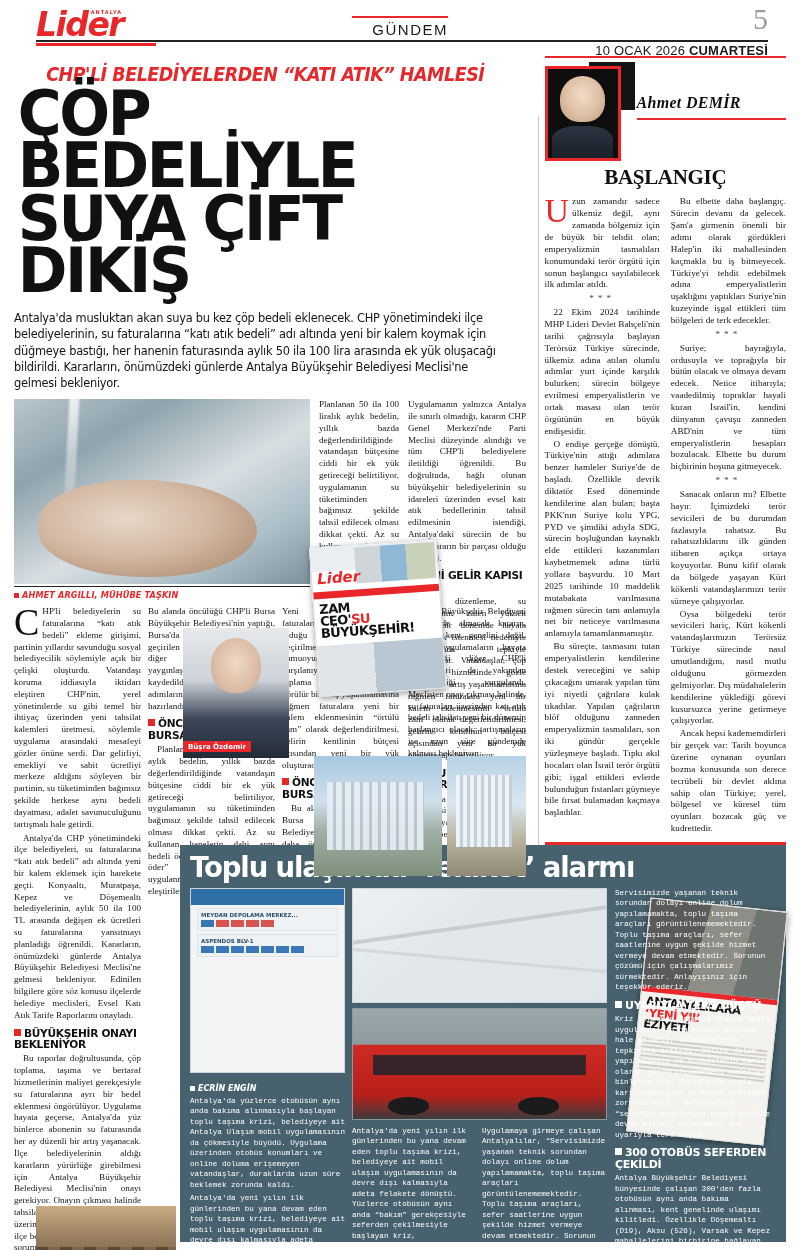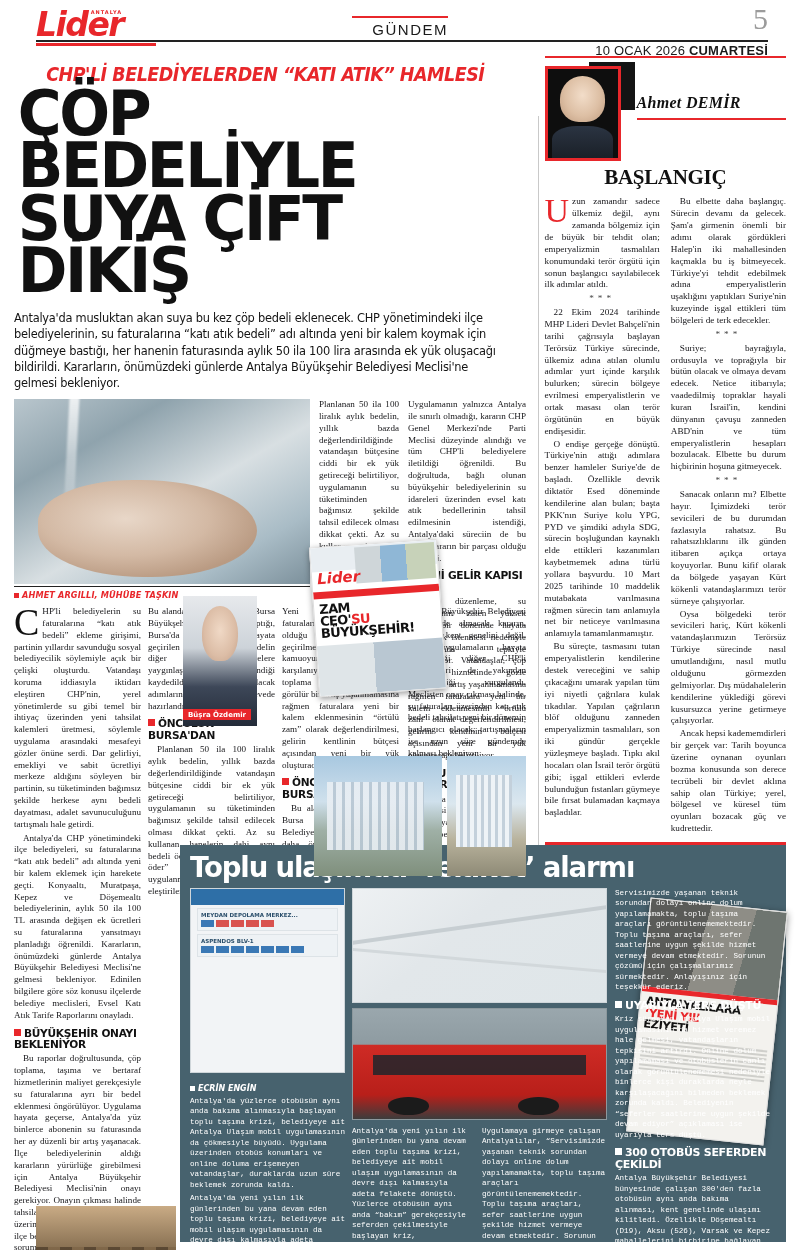--- a/index.html
+++ b/index.html
@@ -139,21 +139,21 @@
   .ip-head {
     position: absolute; left: 5px; top: 56px; width: 78px;
     font-family: "DejaVu Sans", sans-serif; font-weight: bold; font-size: 13px;
     line-height: 0.94; color: #111; letter-spacing: -0.6px;
   }
   .ip-head em { font-style: normal; color: #e8272b; }
   .ip-bottom { position: absolute; left: 0; right: 0; bottom: 0; height: 50px;
     background: linear-gradient(90deg,#dfe5e8 0 45%,#b9c7d2 45% 100%); }
 
   .inset-woman {
-    position: absolute; left: 169px; top: 540px; width: 74px; height: 130px;
+    position: absolute; left: 169px; top: 572px; width: 106px; height: 130px;
     background: linear-gradient(180deg,#e7e9ec 0%,#cdd3d9 40%,#3d4758 70%,#232b38 100%);
     z-index: 5; overflow: hidden;
   }
   .inset-woman::after {
     content: ""; position: absolute; left: 26%; top: 8%; width: 48%; height: 42%;
     border-radius: 50% 50% 45% 45%;
     background: radial-gradient(ellipse at 50% 45%, #f0d9c6 0%, #dcbda6 60%, #c3a089 100%);
   }
   .inset-woman-cap {
     position: absolute; left: 0; bottom: 6px; background: #e8272b; color: #fff;

